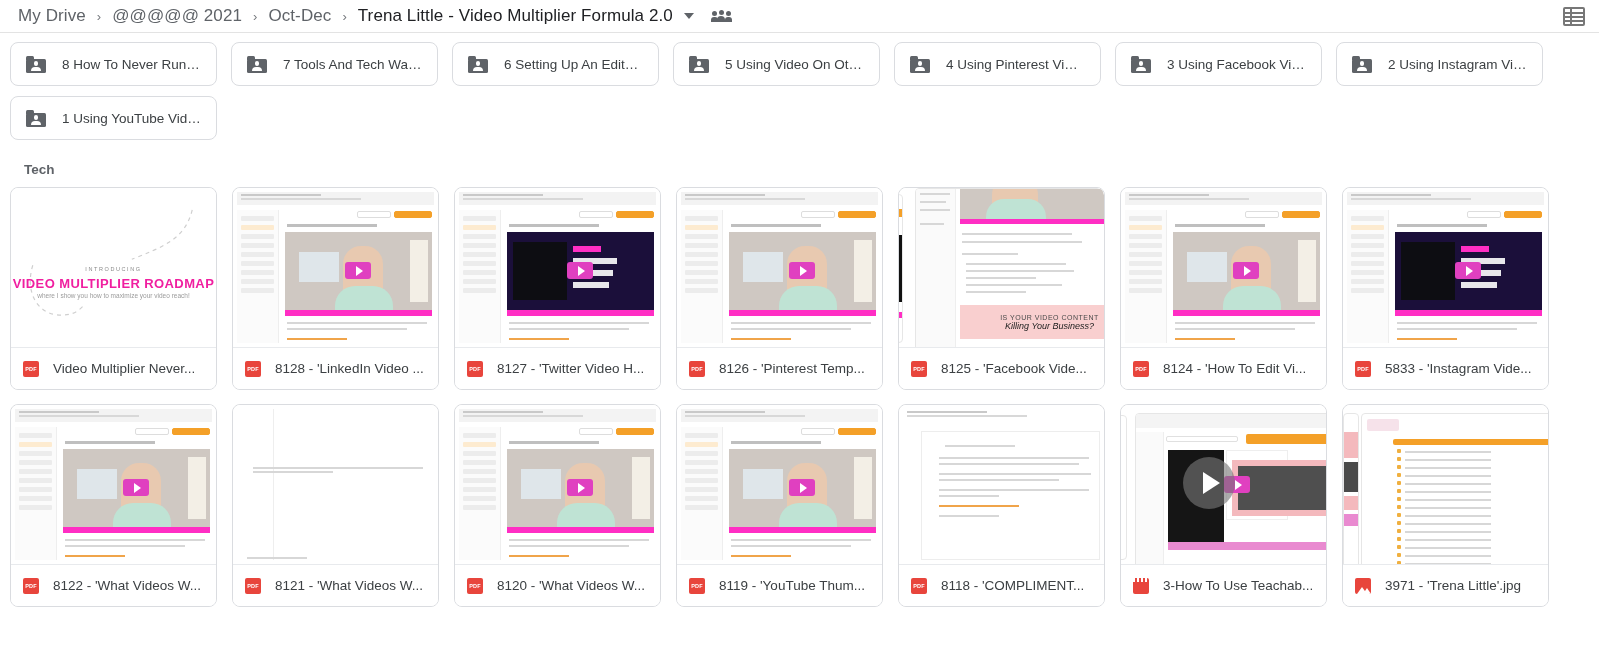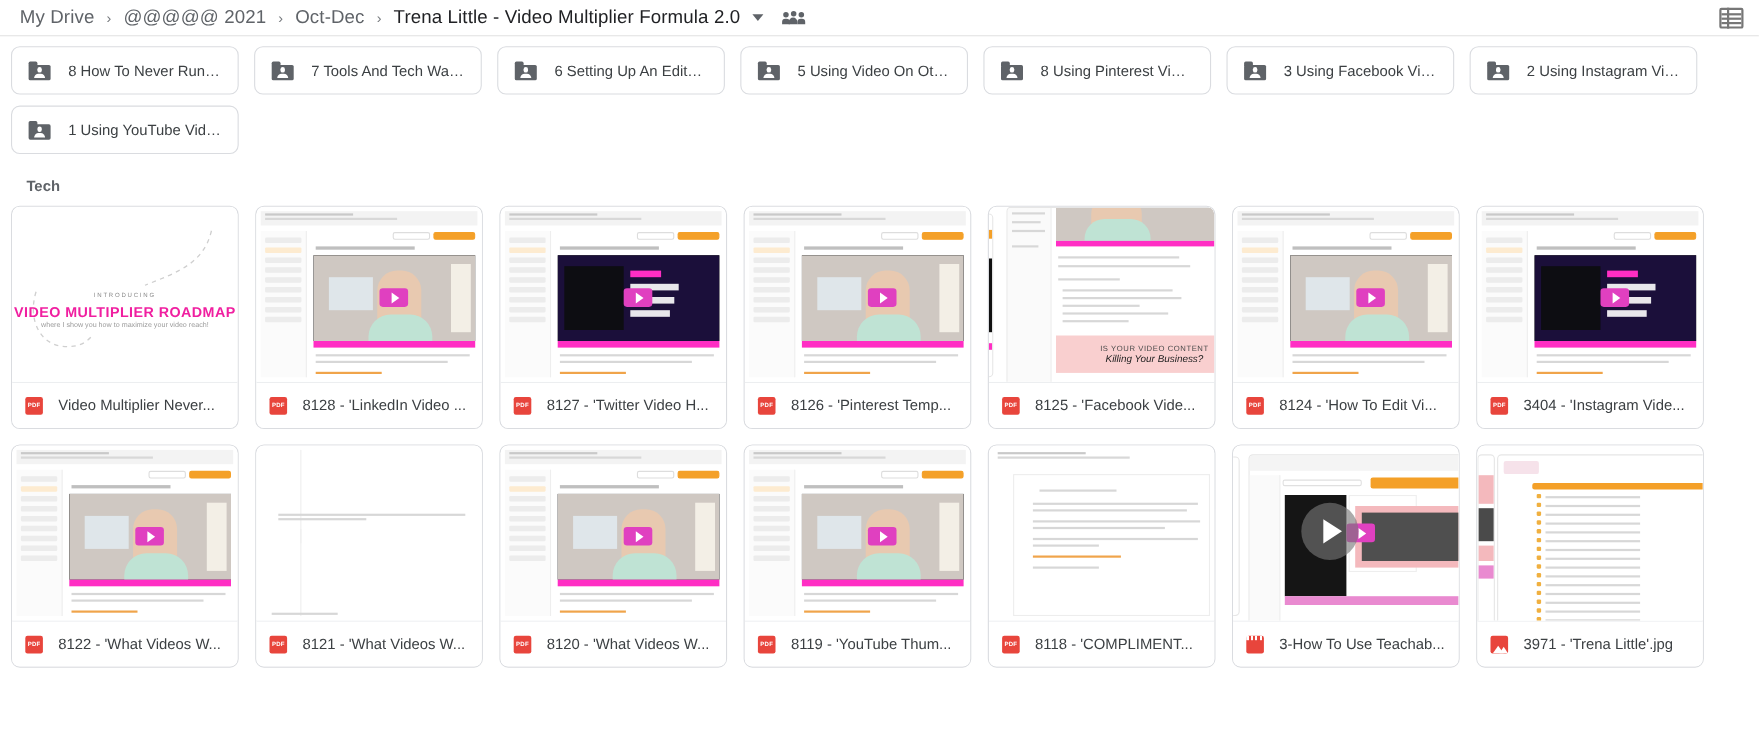--- a/index.html
+++ b/index.html
@@ -380,21 +380,21 @@
       </span>
       <span class="chip-label">5 Using Video On Othe...</span>
     </div>
     <div class="chip">
       <span class="folder-icon">
         <span class="ftab"></span>
         <span class="fbody"></span>
         <span class="fhead"></span>
         <span class="fbust"></span>
       </span>
-      <span class="chip-label">8 Using Pinterest Video</span>
+      <span class="chip-label">4 Using Pinterest Video</span>
     </div>
     <div class="chip">
       <span class="folder-icon">
         <span class="ftab"></span>
         <span class="fbody"></span>
         <span class="fhead"></span>
         <span class="fbust"></span>
       </span>
       <span class="chip-label">3 Using Facebook Video</span>
     </div>
@@ -674,21 +674,21 @@
           </div>
           <div class="video-bar" style="top:122px"></div>
           <div class="play-pink" style="left:112px;top:74px"></div>
           <span class="txtline" style="left:54px;top:134px;width:140px"></span>
           <span class="txtline" style="left:54px;top:140px;width:120px"></span>
           <span class="txtline orange" style="left:54px;top:150px;width:60px"></span>
         </div>
       </div>
       <div class="card-foot">
         <span class="ftype pdf">PDF</span>
-        <span class="fname">3404 - 'Instagram Vide...</span>
+        <span class="fname">5833 - 'Instagram Vide...</span>
       </div>
     </div>
     <div class="card">
       <div class="thumb">
         <div class="doc-mock">
           <div class="mock-topbar"></div>
           <div class="mock-url"></div>
           <div class="mock-url2"></div>
           <div class="mock-side">
             <i class="" style="top:6px"></i>

